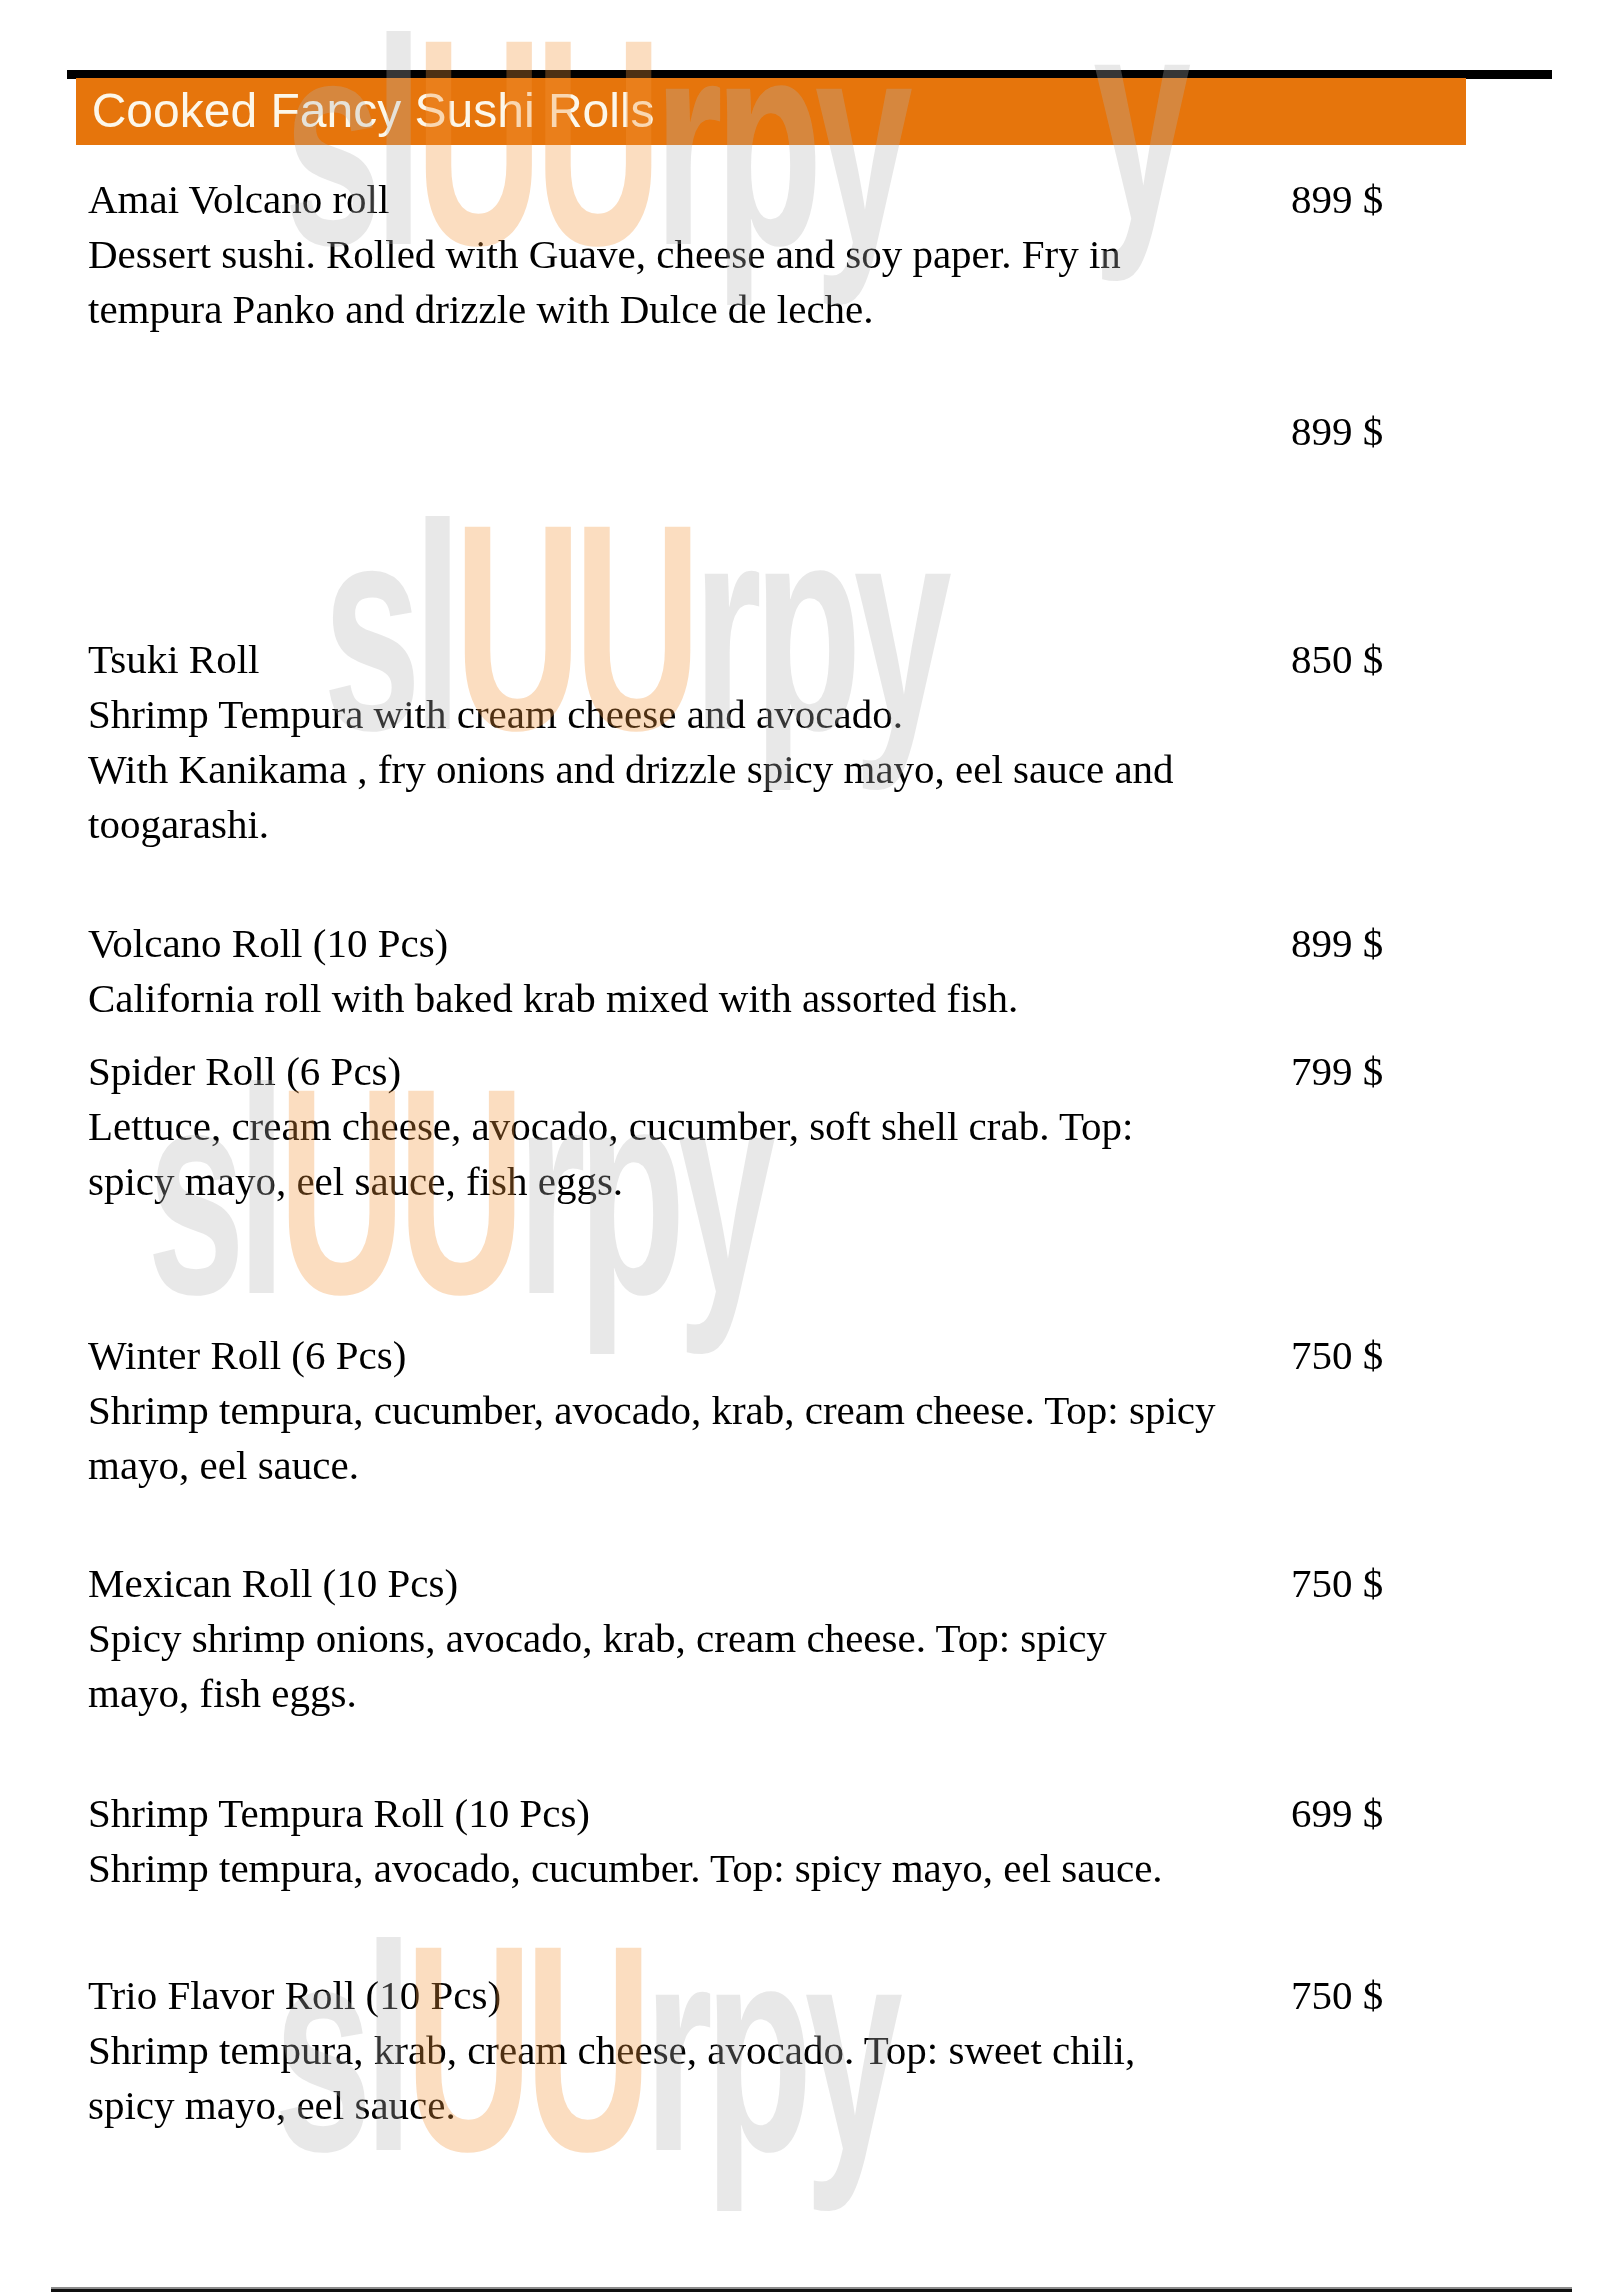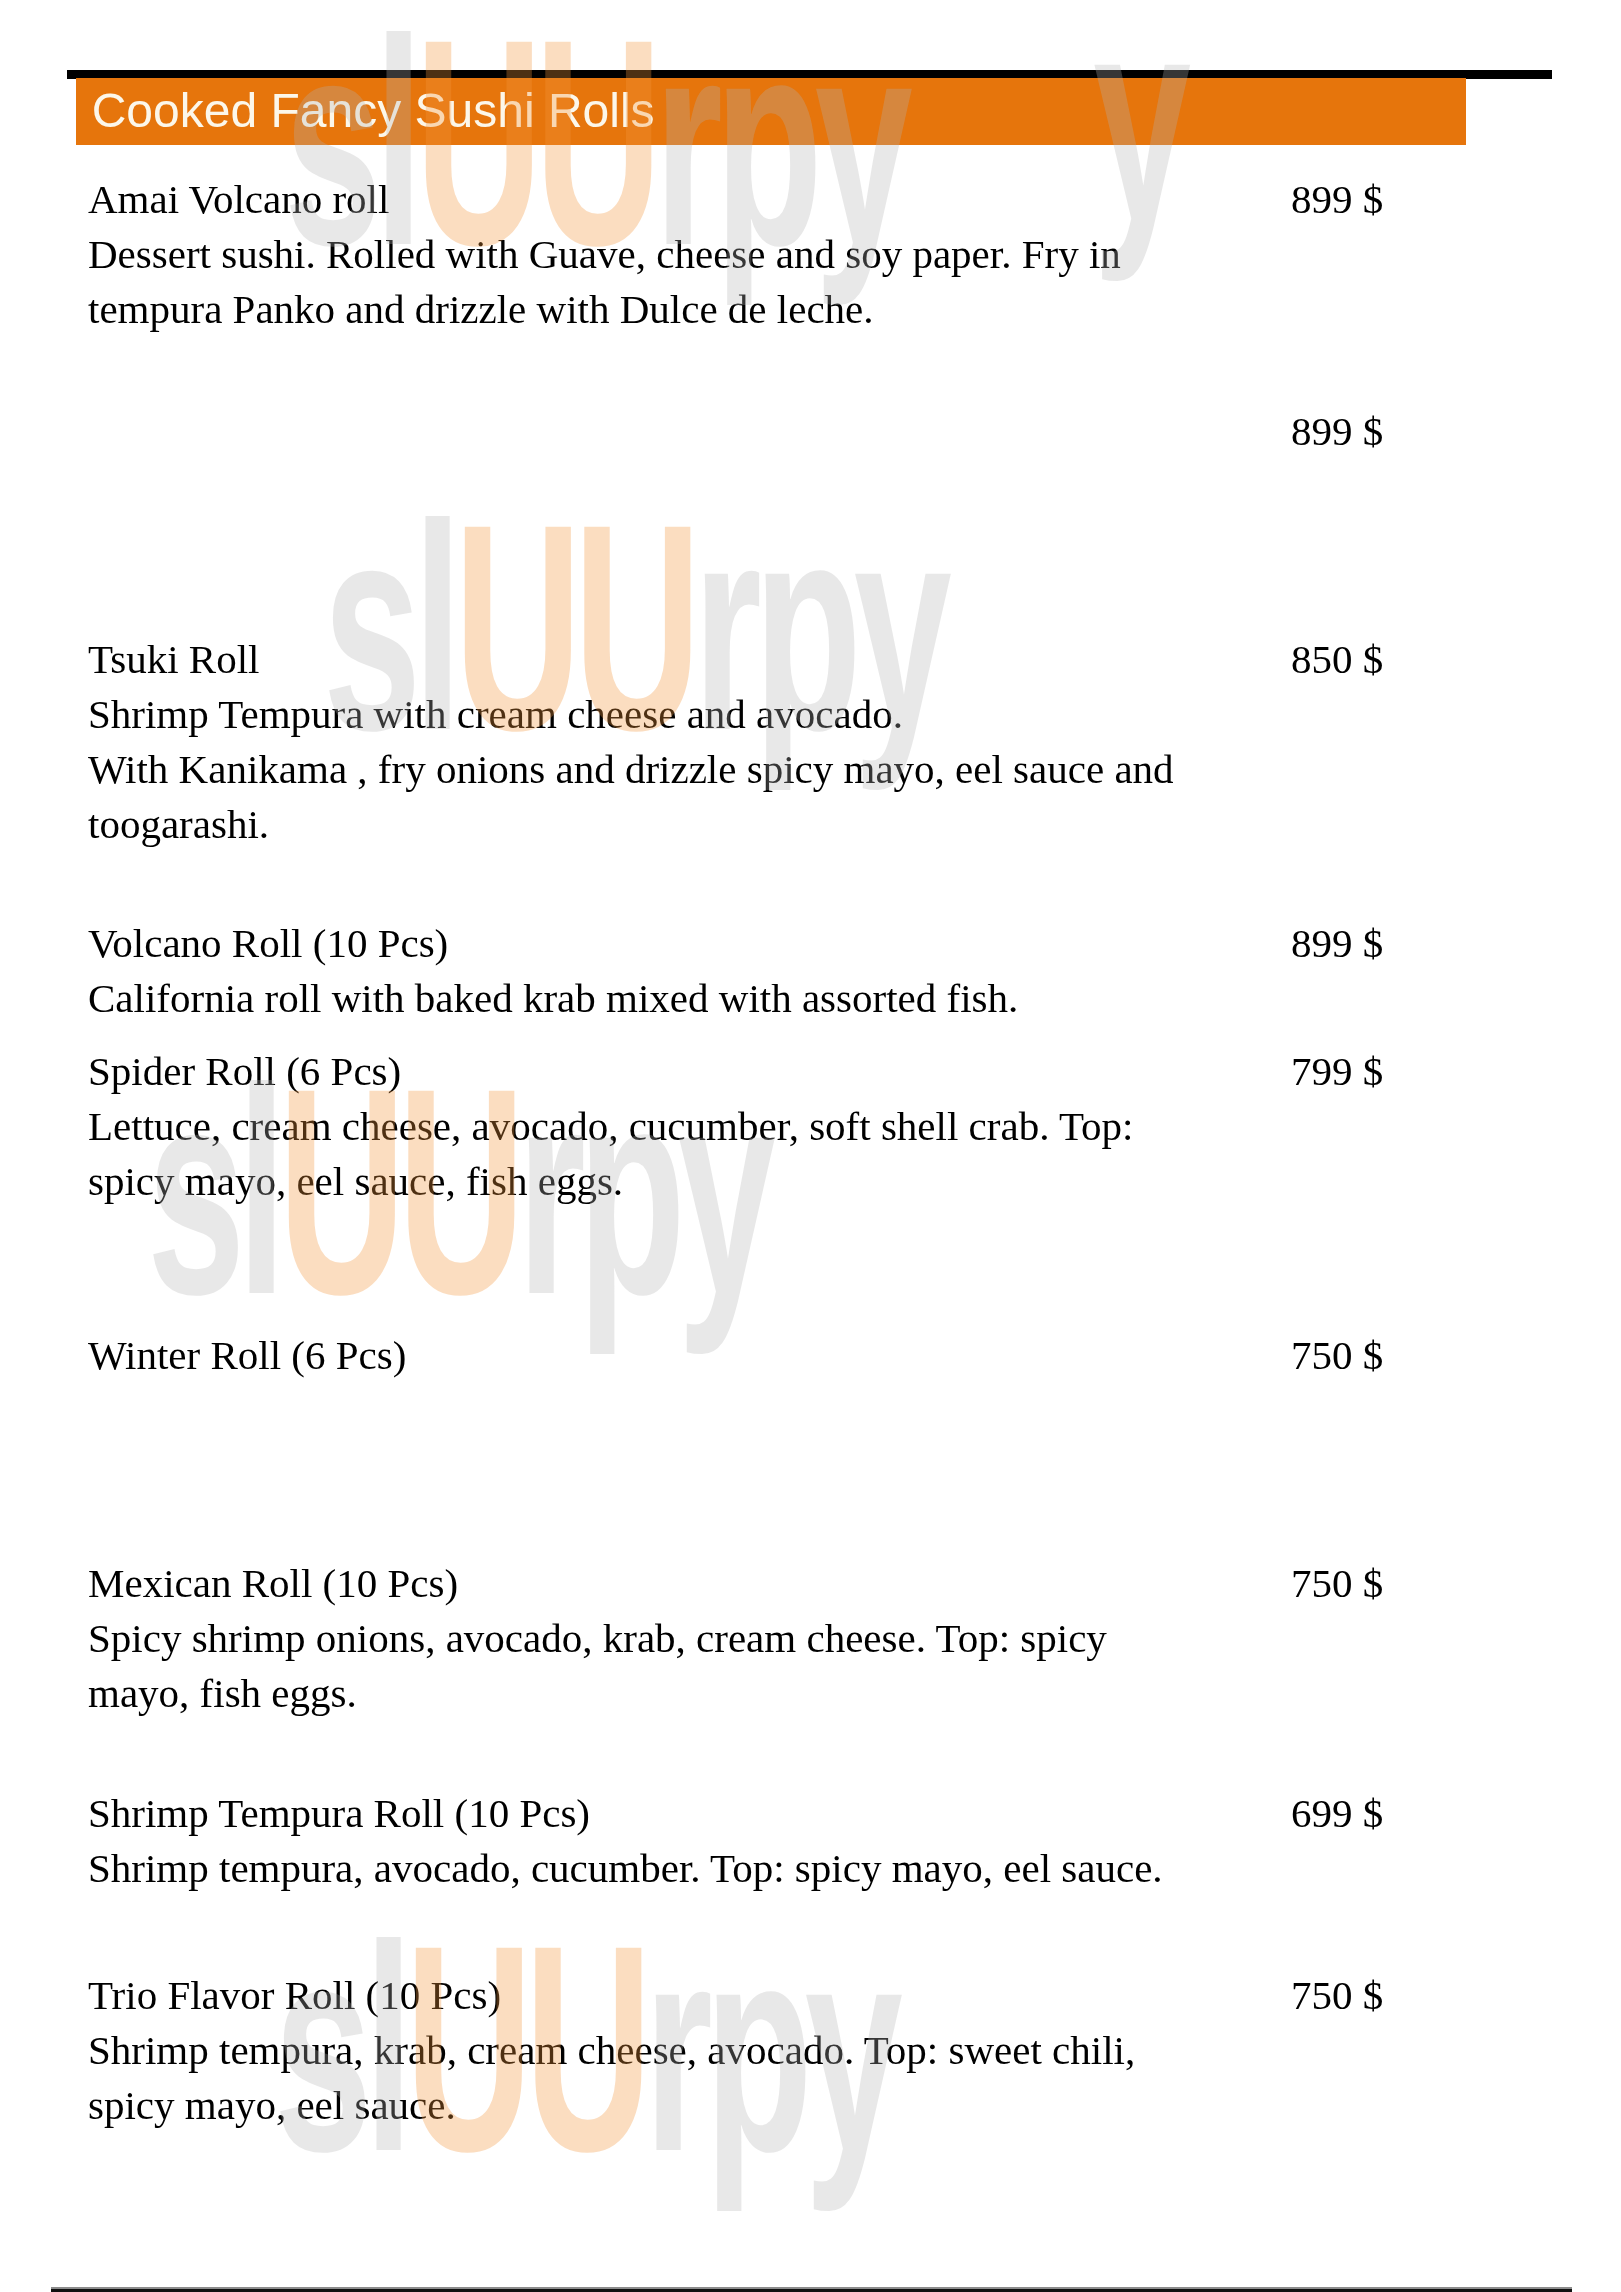--- a/index.html
+++ b/index.html
@@ -123,20 +123,22 @@
   <div class="item" style="top:1044px">
     <div class="item-name">Spider Roll (6 Pcs)</div>
     <div class="item-price">799 $</div>
     <div class="item-desc">Lettuce, cream cheese, avocado, cucumber, soft shell crab. Top:
 spicy mayo, eel sauce, fish eggs.</div>
   </div>
 
   <div class="item" style="top:1328px">
     <div class="item-name">Winter Roll (6 Pcs)</div>
     <div class="item-price">750 $</div>
+    <div class="item-desc">Shrimp tempura, cucumber, avocado, krab, cream cheese. Top: spicy
+mayo, eel sauce.</div>
   </div>
 
   <div class="item" style="top:1556px">
     <div class="item-name">Mexican Roll (10 Pcs)</div>
     <div class="item-price">750 $</div>
     <div class="item-desc">Spicy shrimp onions, avocado, krab, cream cheese. Top: spicy
 mayo, fish eggs.</div>
   </div>
 
   <div class="item" style="top:1786px">

